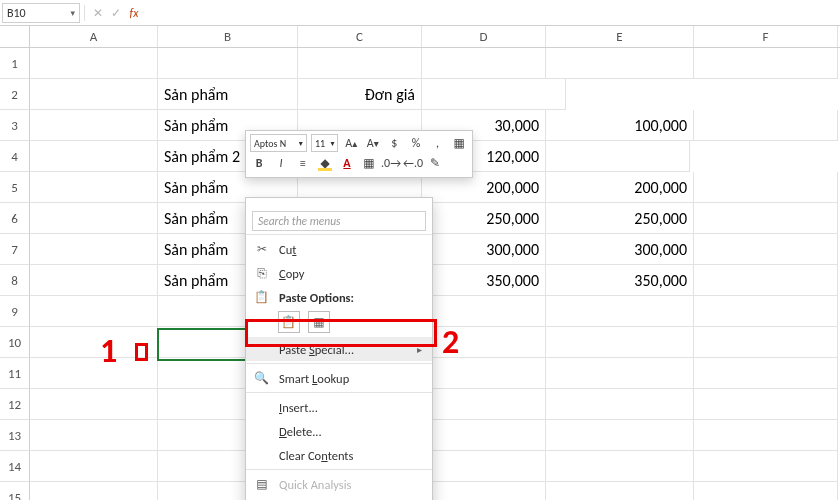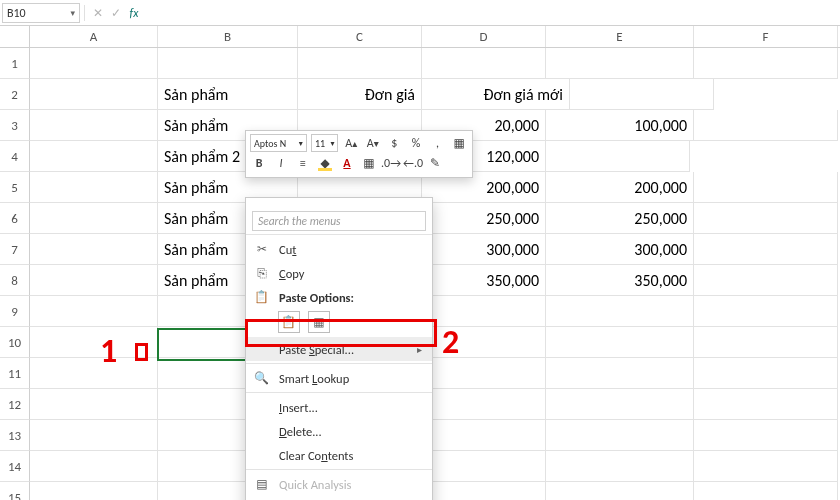--- a/index.html
+++ b/index.html
@@ -32,21 +32,21 @@
     display: flex;
     align-items: center;
     justify-content: space-between;
     color: #333;
   }
   .namebox .arrow { color: #666; font-size: 9px; }
   .vdiv { width: 1px; height: 16px; background: #e0e0e0; margin: 0 4px; }
   .fx-cancel, .fx-accept, .fx-label {
     width: 18px; text-align: center; color: #b5b5b5; font-size: 12px;
   }
-  .fx-label { font-style: italic; color: #0f766e; }
+  .fx-label { font-style: italic; color: #c2410c; }
   .formula-input {
     flex: 1; height: 20px; border: none; outline: none; font-size: 13px;
     color: #333; padding-left: 4px;
   }
   
   .colheaders {
     display: flex;
     height: 22px;
     background: #fff;
     border-bottom: 1px solid #cfcfcf;
@@ -227,30 +227,29 @@
     <div class="cell cD"></div>
     <div class="cell cE"></div>
     <div class="cell cF"></div>
   </div>
 
   <div class="row">
     <div class="rowh">2</div>
     <div class="cell cA"></div>
     <div class="cell cB">Sản phẩm</div>
     <div class="cell cD num">Đơn giá</div>
-    <div class="cell cE num">Đơn giá mới</div>
     <div class="cell cF"></div>
   </div>
 
   <div class="row">
     <div class="rowh">3</div>
     <div class="cell cA"></div>
     <div class="cell cB">Sản phẩm</div>
     <div class="cell cC num"></div>
-    <div class="cell cD num">20,000</div>
+    <div class="cell cD num">30,000</div>
     <div class="cell cE num">100,000</div>
     <div class="cell cF"></div>
   </div>
   <div class="row">
     <div class="rowh">4</div>
     <div class="cell cA"></div>
     <div class="cell cB">Sản phẩm 2</div>
     <div class="cell cC num">1</div>
     <div class="cell cD num">120,000</div>
     <div class="cell cF"></div>

